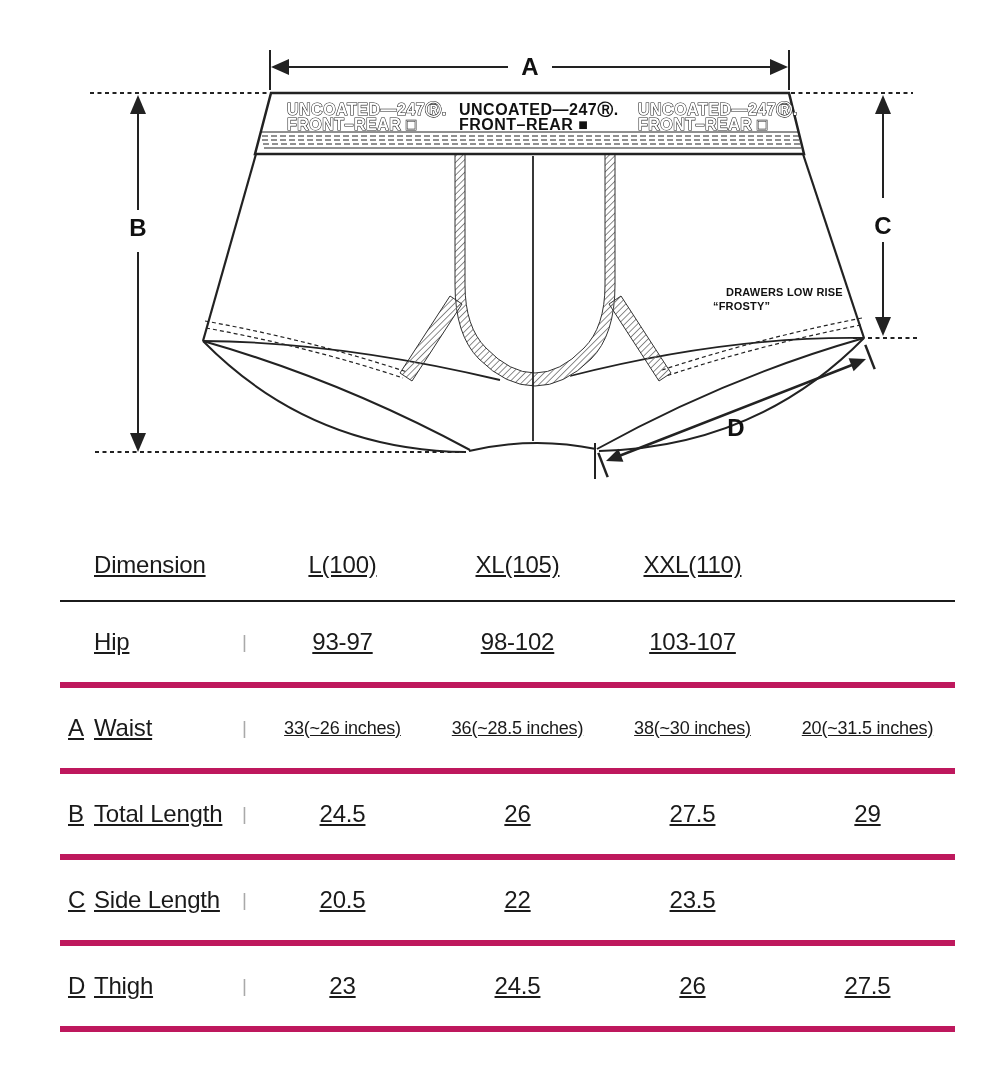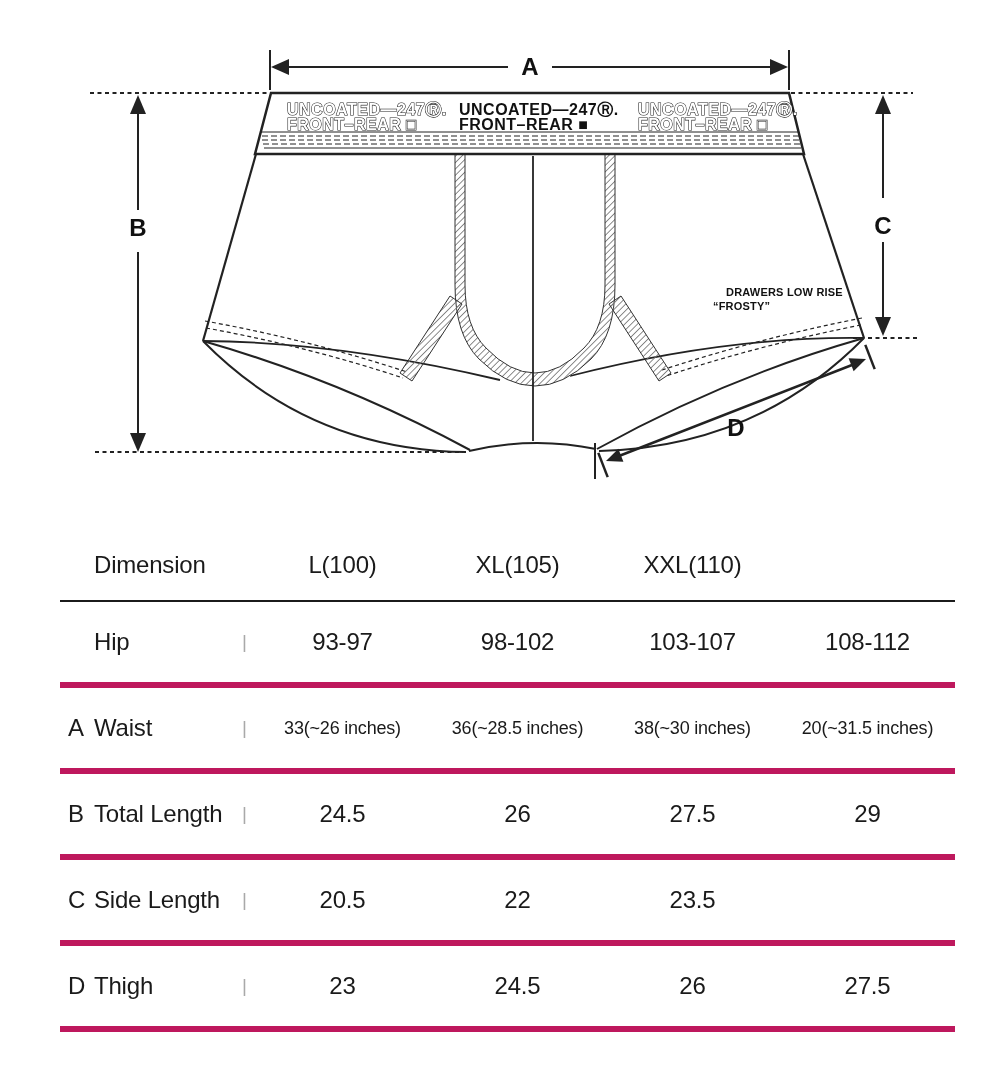--- a/index.html
+++ b/index.html
@@ -10,21 +10,21 @@
   }
   .diagram-wrap{width:1000px;height:520px;}
   svg{display:block;}
   svg text{font-family:"Liberation Sans","DejaVu Sans",sans-serif;}
   .dim-letter{font-size:24px;font-weight:bold;fill:#111;}
   .wb-solid{font-size:16px;font-weight:bold;letter-spacing:0.5px;fill:#111;}
   .wb-outline{font-size:16px;font-weight:bold;letter-spacing:0.5px;
     fill:#ffffff;stroke:#222;stroke-width:1.1;paint-order:stroke;}
   .prod-label{font-size:11px;font-weight:bold;fill:#111;letter-spacing:0.2px;}
 
-  .size-table{margin:10px 0 0 60px;width:895px;}
+  .size-table{margin:10px 0 0 60px;width:895px;text-decoration:underline;}
   .trow{
     display:grid;
     grid-template-columns:195px 175px 175px 175px 175px;
     align-items:center;height:80px;
     border-bottom:6px solid #be185d;
   }
   .trow.head{height:70px;border-bottom:2.5px solid #1b1b1b;}
   .cell{text-align:center;font-size:24px;letter-spacing:-0.2px;white-space:nowrap;}
   .trow.waist .cell{font-size:18px;}
   .dim-cell{display:flex;align-items:center;height:100%;}
@@ -156,21 +156,20 @@
 
   <div class="trow">
     <div class="dim-cell">
       <span class="letter"></span>
       <span class="label">Hip</span>
       <span class="sep">|</span>
     </div>
     <div class="cell">93-97</div>
     <div class="cell">98-102</div>
     <div class="cell">103-107</div>
-    <div class="cell">108-112</div>
   </div>
 
   <div class="trow waist">
     <div class="dim-cell">
       <span class="letter">A</span>
       <span class="label">Waist</span>
       <span class="sep">|</span>
     </div>
     <div class="cell">33(~26 inches)</div>
     <div class="cell">36(~28.5 inches)</div>

